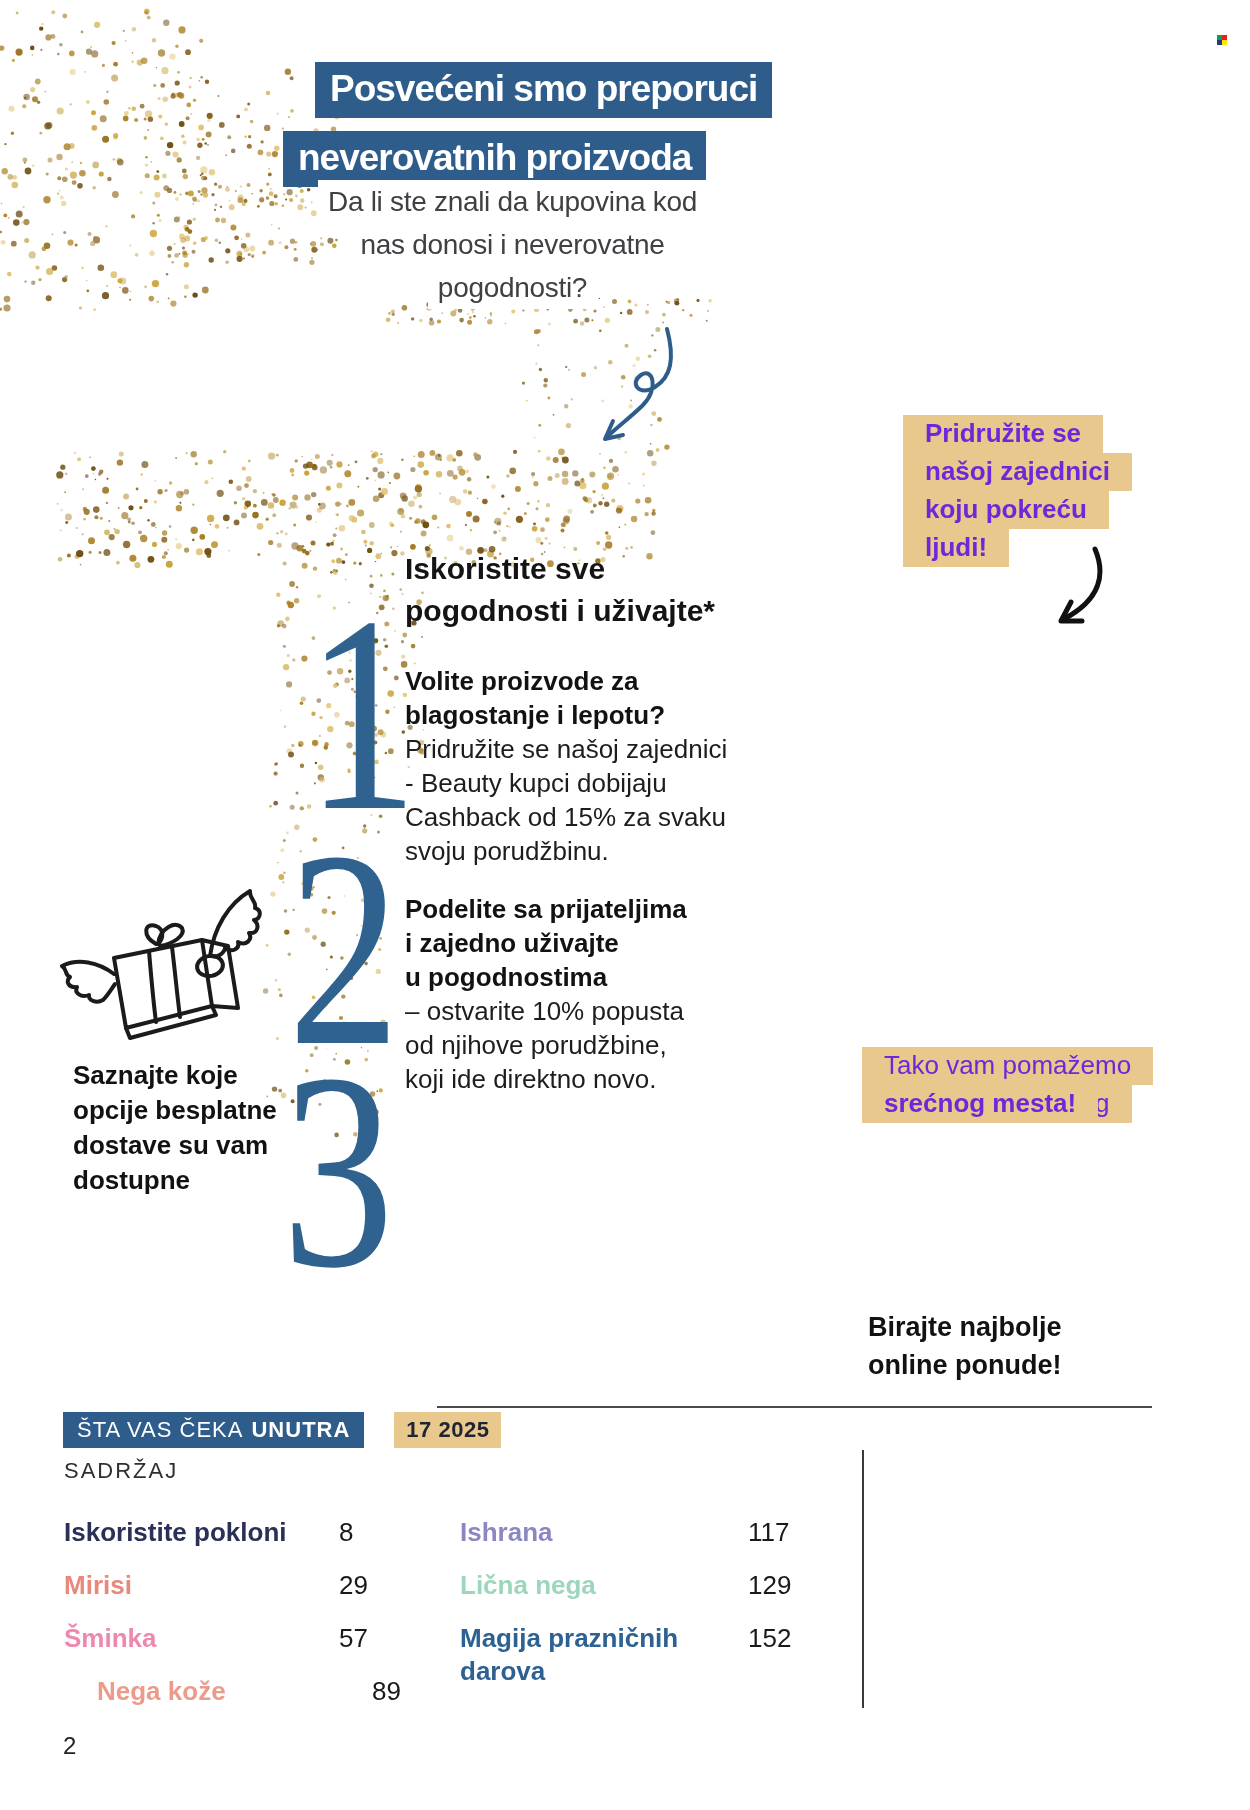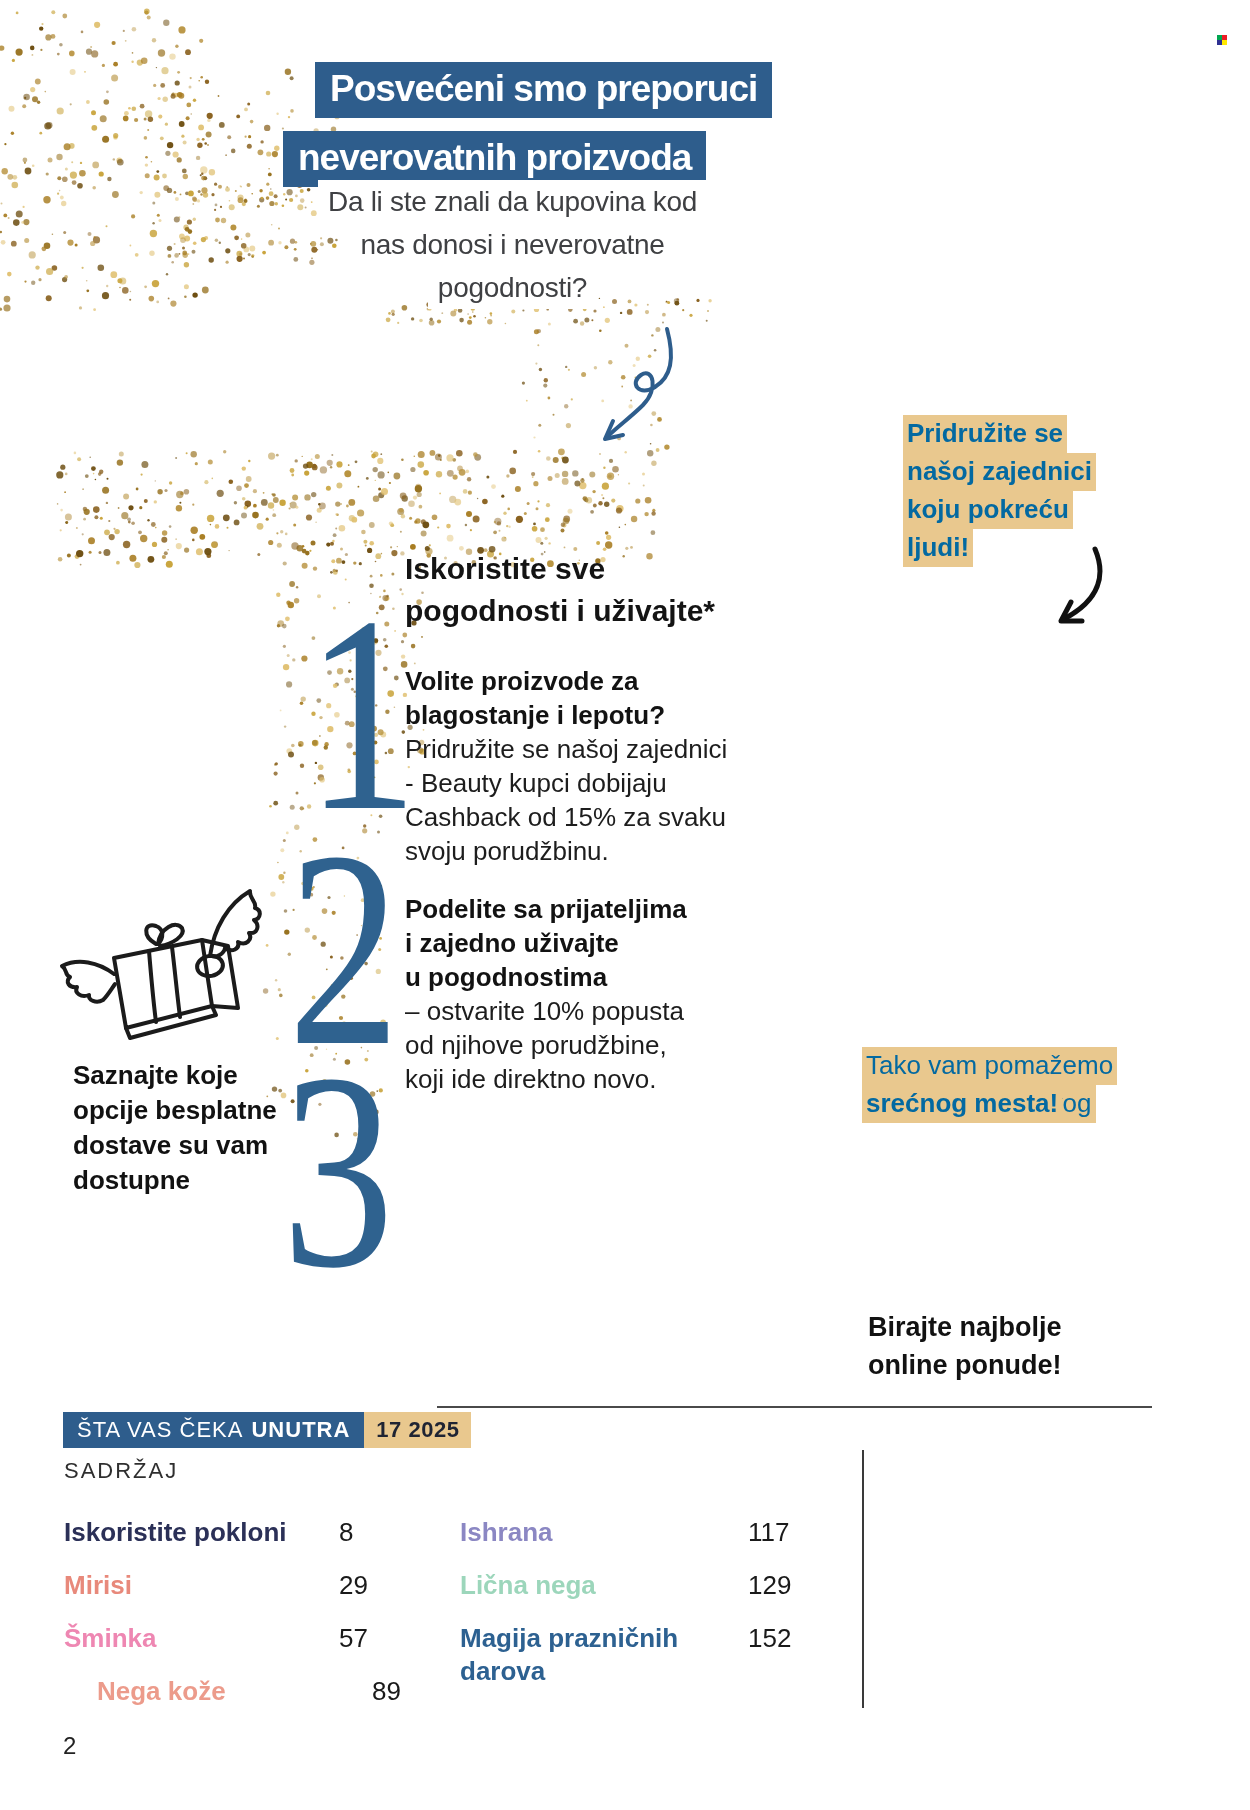--- a/index.html
+++ b/index.html
@@ -28,21 +28,21 @@
   }
   .masthead-subtitle{
     left:225px;top:180px;width:575px;text-align:center;
     font-size:28px;letter-spacing:-.3px;color:#3f4043;line-height:43px;
   }
   .masthead-subtitle div span{display:inline-block;background:#fff;padding:0 10px;}
 
   
   .callout{font-size:26px;line-height:38px;}
   .callout div{height:38px;}
-  .callout div span{display:inline-block;background:var(--tan);padding:4px 4px 6px;line-height:28px;color:#0369a1;margin-top:23px;}
+  .callout div span{display:inline-block;background:var(--tan);padding:4px 22px 6px;line-height:28px;color:#6d28d9;margin-top:23px;}
   .callout-join{left:903px;top:392px;font-weight:700;}
   .callout-happy{left:862px;top:1024px;font-weight:400;}
   .callout-happy .bold-line span{font-weight:700;}
 
   
   .benefits-heading{left:405px;top:548px;margin:0;font-size:30px;font-weight:700;line-height:42px;color:#141414;}
   .numeral{
     font-family:"Liberation Serif", serif;font-weight:400;color:var(--numeral);
     font-size:280px;line-height:.78;transform:scaleX(.8);transform-origin:top left;
   }
@@ -59,21 +59,21 @@
   .delivery{left:73px;top:1058px;font-size:26px;font-weight:700;line-height:35px;color:#121212;}
   .gift{left:52px;top:858px;}
 
   
   .online-offers{left:868px;top:1308px;font-size:27px;font-weight:700;line-height:38px;color:#121212;}
   .arrow-blue{left:595px;top:325px;}
   .arrow-black{left:1040px;top:545px;}
 
   
   .sep-line{left:437px;top:1406px;width:715px;height:2px;background:#4a4a4a;}
-  .banner{left:63px;top:1412px;display:flex;font-size:22px;line-height:26px;}
+  .banner{left:63px;top:1412px;display:flex;font-size:22px;line-height:26px;gap:30px;}
   .banner-blue{background:var(--blue);color:#fff;padding:5px 14px;letter-spacing:1px;}
   .banner-blue b{margin-left:8px;font-weight:700;}
   .banner-issue{background:var(--tan);color:#1f2433;font-weight:700;padding:5px 12px;letter-spacing:.5px;}
   .sadrzaj{left:64px;top:1458px;font-size:22px;letter-spacing:2px;color:#2f2f2f;}
   .toc{font-size:26px;line-height:33px;}
   .toc-left{left:64px;top:1516px;}
   .toc-right{left:460px;top:1516px;}
   .toc-row{display:flex;margin-bottom:20px;cursor:pointer;}
   .toc-row .toc-label{font-weight:700;width:275px;}
   .toc-right .toc-row .toc-label{width:288px;}

